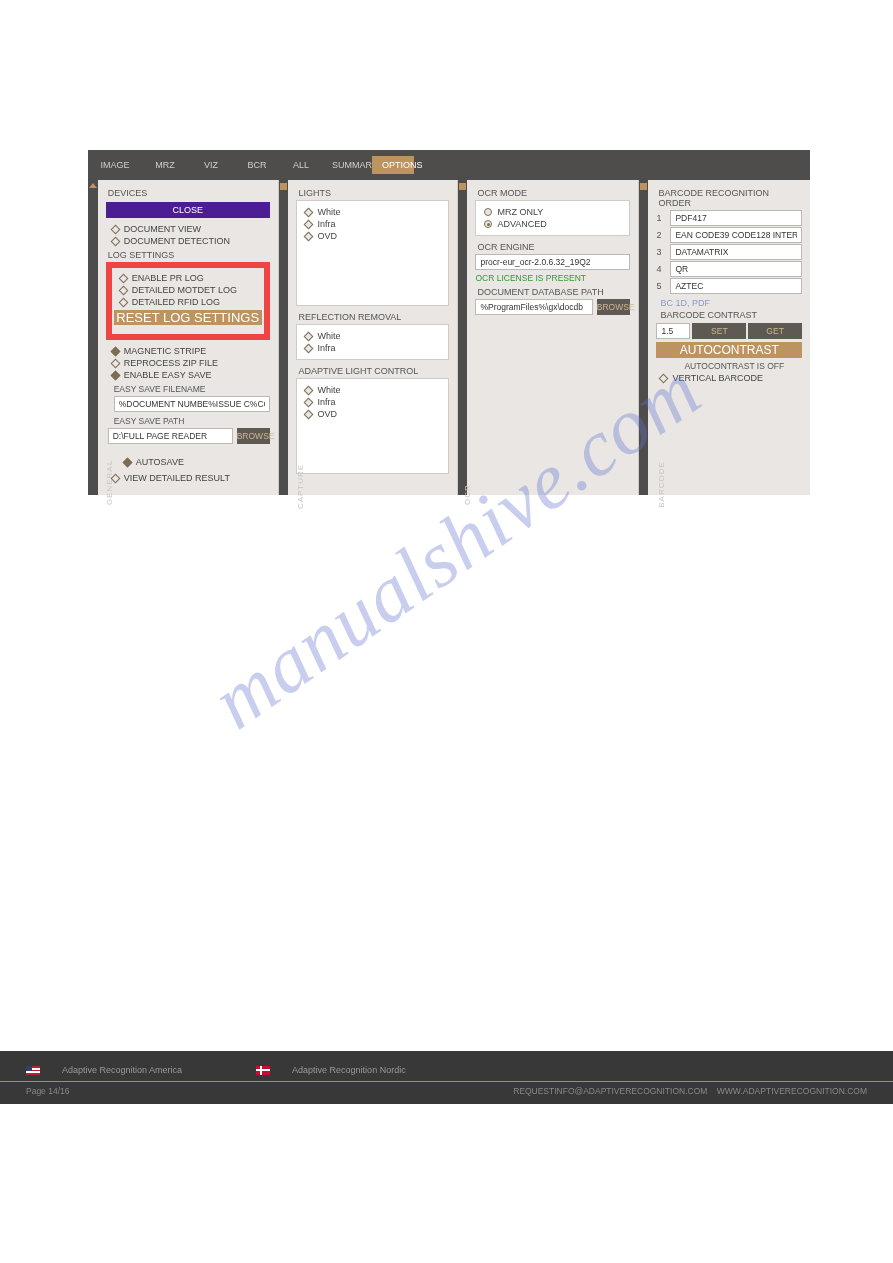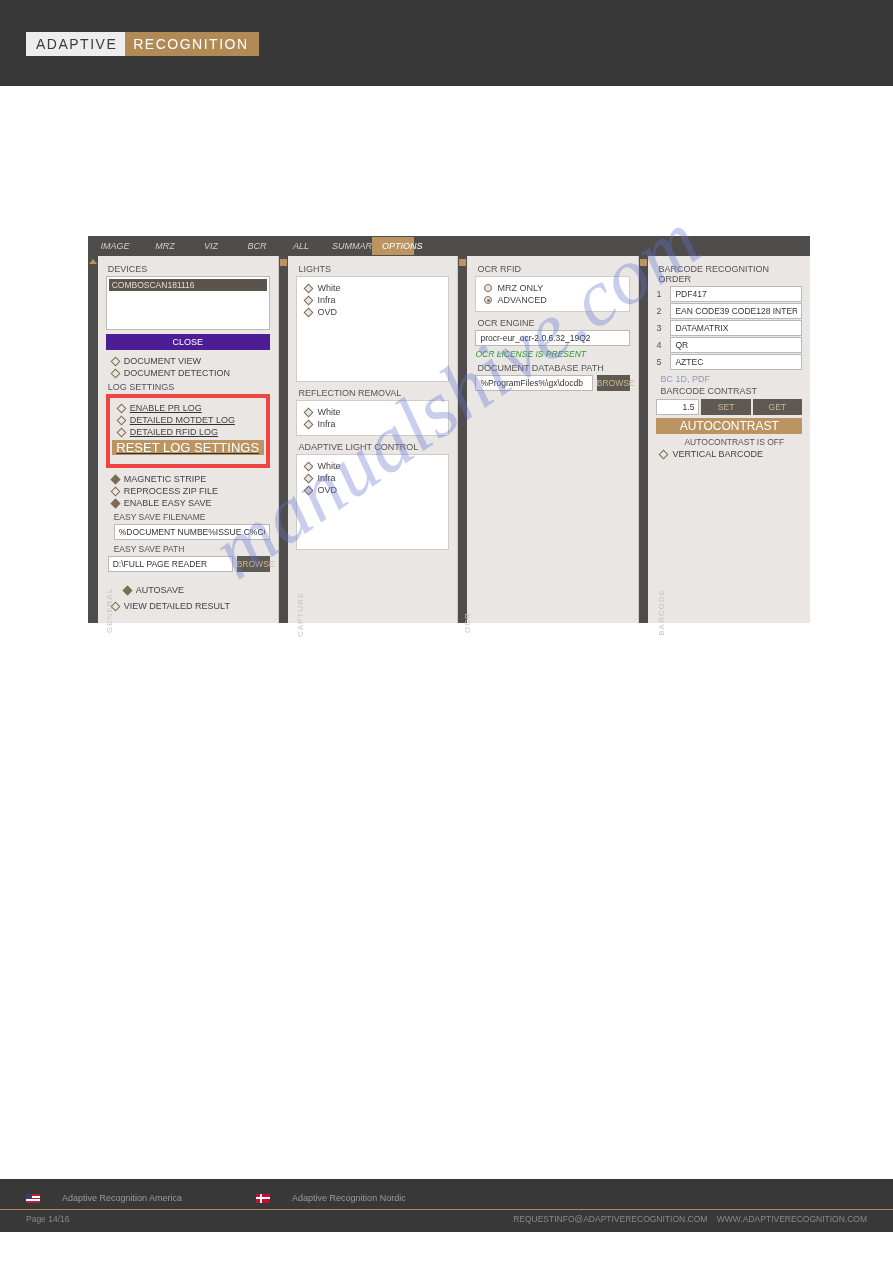--- a/index.html
+++ b/index.html
@@ -6,21 +6,21 @@
   body { font-family: Arial, Helvetica, sans-serif; font-size: 10px; color: #333; background: #fff; width: 893px; }
 
   
   .hdr { background: #383838; height: 86px; position: relative; }
   .logo { position: absolute; left: 26px; top: 32px; height: 24px; display: flex; align-items: center; font-family: "Helvetica Neue", Arial, sans-serif; letter-spacing: 1.5px; font-size: 14px; }
   .logo-a { background: #ededed; color: #3a3a3a; padding: 4px 8px 4px 10px; font-weight: 300; }
   .logo-b { background: #b18a56; color: #fff; padding: 4px 10px 4px 8px; font-weight: 300; }
 
   
   .app-wrap { margin: 150px 0 0 88px; width: 722px; }
-  .tabbar { background: #4f4d4b; height: 20px; display: flex; align-items: center; font-style: italic; }
+  .tabbar { background: #4f4d4b; height: 30px; display: flex; align-items: center; }
   .tab { color: #d0cfcd; font-size: 9px; height: 18px; line-height: 18px; text-align: center; cursor: pointer; padding: 0 10px; }
   .tab.active { background: #bb9461; color: #fff; }
   .t1{width:54px;} .t2{width:46px;} .t3{width:46px;} .t4{width:46px;} .t5{width:42px;} .t6{width:50px;} .t7{width:42px;}
 
   .cols { display: flex; background: #e9e6e3; }
   .vbar { width: 10px; background: #4f4d4b; position: relative; }
   .vbar span { position:absolute; bottom: 8px; left: -1px; transform: rotate(-90deg); transform-origin: center; color:#c7c5c2; font-size:8px; letter-spacing:1px; white-space:nowrap; }
   .vbar .tri { position:absolute; top:3px; left:1px; width:0; height:0; border-left:4px solid transparent; border-right:4px solid transparent; border-bottom:5px solid #bb9461; }
   .vbar .sq  { position:absolute; top:3px; left:1px; width:7px; height:7px; background:#bb9461; }
 
@@ -37,29 +37,29 @@
   .diamond { width:7px; height:7px; transform:rotate(45deg); border:1px solid #7d6d55; background:#e9e6e3; flex:0 0 7px; }
   .diamond.on { background:#7d6d55; }
   .radio   { width:8px; height:8px; border:1px solid #7d6d55; border-radius:50%; background:#e9e6e3; flex:0 0 8px; position:relative; }
   .radio.on::after{ content:""; position:absolute; inset:1.5px; background:#7d6d55; border-radius:50%; }
 
   .field-lbl{ font-size:8.5px; color:#555; margin:4px 0 2px 8px; }
   .txt { width:100%; height:16px; background:#fff; border:1px solid #bcb8b3; font-size:8.5px; padding:1px 4px; color:#333; }
   .inline { display:flex; gap:4px; align-items:center; }
   .browse { background:#5e5952; color:#ccb892; font-size:8.5px; height:16px; line-height:16px; width:33px; text-align:right; cursor:pointer; }
   .box { background:#fff; border:1px solid #cfccc8; padding:4px 2px; margin-bottom:6px; }
-  .ocrlic { color:#2e9b2e; font-size:8.5px; margin:3px 0 4px 0;font-style:italic; }
+  .ocrlic { color:#2e9b2e; font-size:8.5px; margin:3px 0 4px 0; }
 
   .numrow { display:flex; align-items:center; gap:4px; margin:1px 0; }
   .numrow .n{ width:10px; font-size:9px; color:#555; }
   .numrow .txt{ flex:1; }
   .bc-legend { color:#8b97c8; font-size:9px; margin:4px 0 2px 4px; }
   .bc-sub { font-size:9px; color:#555; margin-left:4px; }
   .bc-row { display:flex; gap:2px; margin:3px 0; }
-  .bc-row .txt{ width:43px; text-align:right; }
+  .bc-row .txt{ width:34px; text-align:left; }
   .bc-row .mini{ flex:1; background:#5e5952; color:#ccb892; height:16px; line-height:16px; text-align:center; font-size:8.5px; cursor:pointer; }
   .auto{ background:#bb9461; color:#fff; height:16px; line-height:16px; text-align:center; font-size:12px; margin:3px 0; }
   .status{ color:#555; font-size:8.5px; margin:2px 0 2px 28px; }
 
   
   .wm { position:absolute; left:170px; top:350px; font-size:80px; font-style:italic; color:rgba(100,115,210,0.35); transform:rotate(-35deg); pointer-events:none; font-family: Georgia, "Times New Roman", serif; letter-spacing:1px; }
 
   
   .spacer{ height:556px; }
   .ftr { background:#383838; color:#9d9a96; font-size:9px; padding:14px 26px 8px 26px; }
@@ -75,60 +75,51 @@
   .ftr-line{ height:1px; background:#b18a56; margin:6px -26px 4px -26px; }
   .ftr-bot{ display:flex; justify-content:space-between; color:#8c8985; font-size:8.5px; }
 
   .page-wrap{ position:relative; }
 </style>
 </head>
 <body>
 
 <div class="page-wrap">
 
-  <div class="hdr">
-    <div class="logo">
-      <span class="logo-a">ADAPTIVE</span>
-      <span class="logo-b">RECOGNITION</span>
-    </div>
-  </div>
 
   <div class="app-wrap">
     <div class="tabbar">
       <div class="tab t1">IMAGE</div>
       <div class="tab t2">MRZ</div>
       <div class="tab t3">VIZ</div>
       <div class="tab t4">BCR</div>
       <div class="tab t5">ALL</div>
       <div class="tab t6">SUMMARY</div>
       <div class="tab t7 active">OPTIONS</div>
     </div>
 
     <div class="cols">
 
       <div class="vbar">
           <div class="tri"></div>
           <span>GENERAL</span>
         </div>
       <div class="col col1">
         <div class="grp-title">DEVICES</div>
-        <div class="listbox">
-          <div class="sel">COMBOSCAN181116</div>
-        </div>
         <div class="bigbtn">CLOSE</div>
         <div class="opt">
             <span class="diamond"></span>
             <span>DOCUMENT VIEW</span>
           </div>
         <div class="opt">
             <span class="diamond"></span>
             <span>DOCUMENT DETECTION</span>
           </div>
         <div class="grp-title" style="margin-top:4px;">LOG SETTINGS</div>
-        <div style="border:4px solid #ef4444; padding:3px 2px;text-decoration:underline;">
+        <div style="border:6px solid #ef4444; padding:3px 2px;">
           <div class="opt">
               <span class="diamond"></span>
               <span>ENABLE PR LOG</span>
             </div>
           <div class="opt">
               <span class="diamond"></span>
               <span>DETAILED MOTDET LOG</span>
             </div>
           <div class="opt">
               <span class="diamond"></span>
@@ -211,21 +202,21 @@
               <span>OVD</span>
             </div>
         </div>
       </div>
 
       <div class="vbar">
           <div class="sq"></div>
           <span style="bottom:-4px;">OCR</span>
         </div>
       <div class="col col3">
-        <div class="grp-title">OCR RFID</div>
+        <div class="grp-title">OCR MODE</div>
         <div class="box">
           <div class="opt">
               <span class="radio"></span>
               <span>MRZ ONLY</span>
             </div>
           <div class="opt">
               <span class="radio on"></span>
               <span>ADVANCED</span>
             </div>
         </div>

